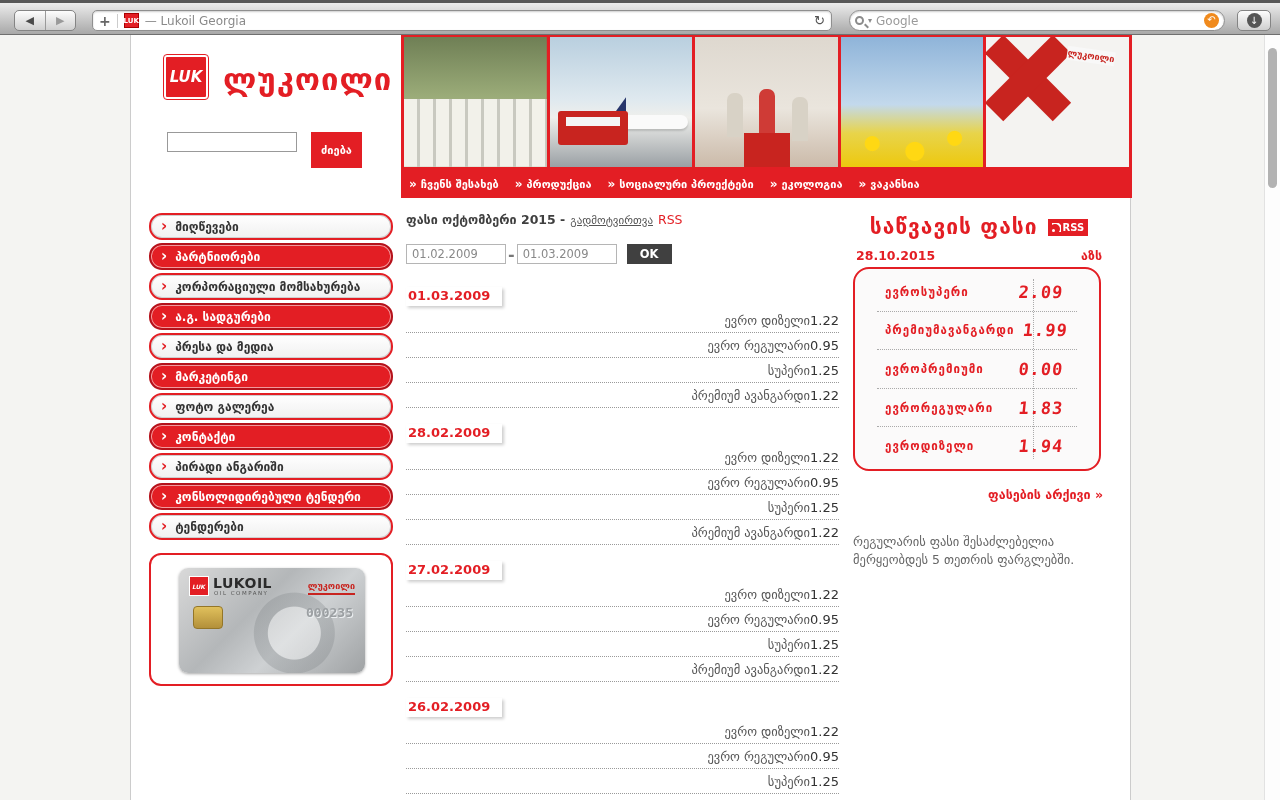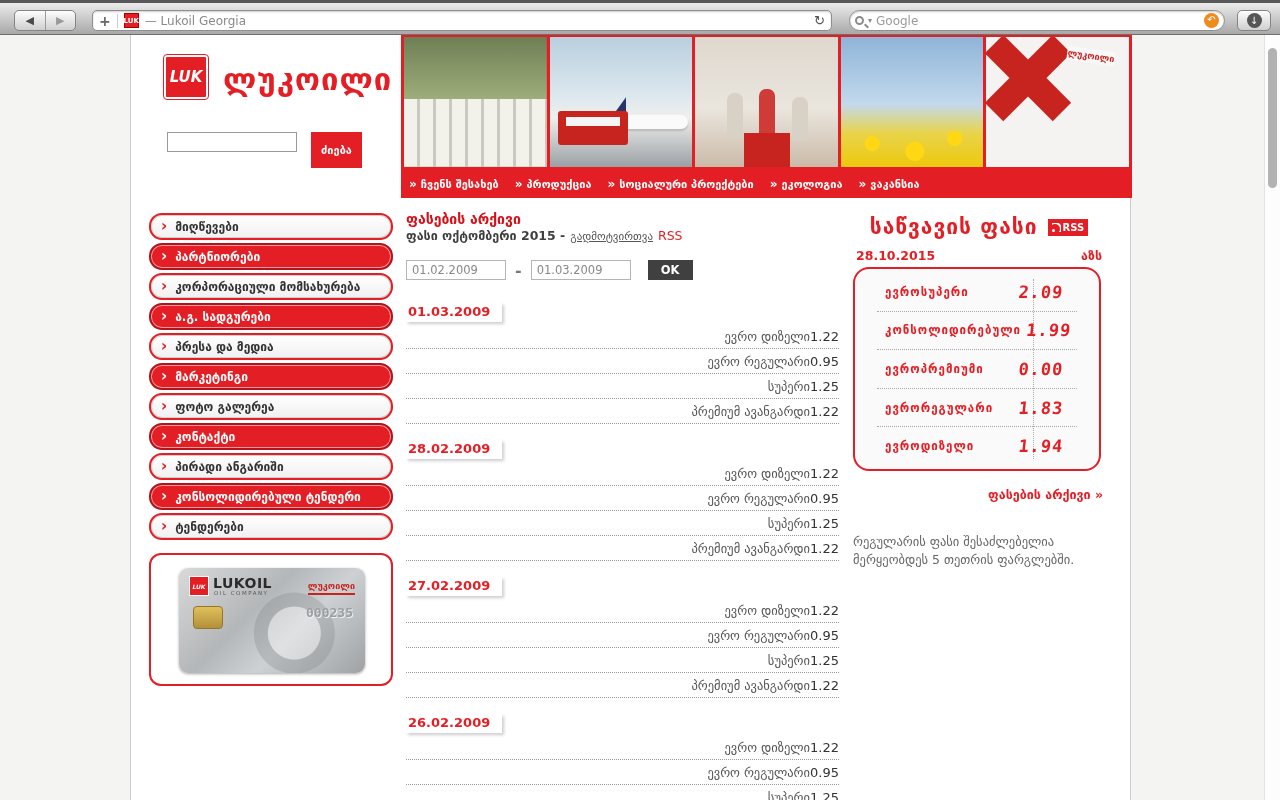--- a/index.html
+++ b/index.html
@@ -104,21 +104,21 @@
   .c-num{position:absolute;right:12px;top:37px;font-family:"DejaVu Sans Mono",monospace;font-size:13px;font-weight:bold;
     color:#9b9fa2;text-shadow:1px 1px 0 #eceff1}
 
   
   .main{position:absolute;left:275px;top:176px;width:433px}
   .m-title{color:#d70f18;font-size:14px;font-weight:bold}
   .m-subrow{margin-top:1px;font-size:12.5px;color:#3f3f3f;display:flex;align-items:flex-end;gap:5px}
   .m-sub{font-weight:bold}
   .m-dl{color:#555;font-size:11px;text-decoration:underline;cursor:default}
   .m-rss{color:#e31e24;font-size:12.5px}
-  .dform{margin-top:17px;display:flex;align-items:center;gap:9px}
+  .dform{margin-top:17px;display:flex;align-items:center;gap:2px}
   .dinput{width:100px;height:20px;border:1px solid #b5b5b5;font-size:11.5px;color:#888;padding:0 5px;font-family:"DejaVu Sans",sans-serif}
   .ddash{color:#777;font-weight:bold}
   .okbtn{width:45px;height:20px;background:#404040;color:#fff;border:none;font-weight:bold;font-size:11.5px;
     font-family:"DejaVu Sans",sans-serif;margin-left:8px}
   .sections{margin-top:21px}
   .section{margin-bottom:14px}
   .dtab{display:inline-block;min-width:84px;background:#fff;color:#e31e24;font-weight:bold;font-size:13px;
     padding:1px 12px 3px 2px;box-shadow:2px 2px 3px rgba(0,0,0,.2)}
   .rows{margin-top:2px}
   .prow{display:flex;justify-content:flex-end;align-items:flex-end;height:25px;border-bottom:1px dotted #9a9a9a;padding-bottom:4px}
@@ -278,21 +278,20 @@
         <div class="c-logo">LUK</div>
         <div class="c-brand">LUKOIL</div>
         <div class="c-sub">OIL COMPANY</div>
         <div class="c-geo">ლუკოილი</div>
         <div class="c-chip"></div>
         <div class="c-num">000235</div>
       </div>
     </div>
 
     <div class="main">
-      <div class="m-title">ფასების არქივი</div>
       <div class="m-subrow">
         <span class="m-sub">ფასი ოქტომბერი 2015 -</span>
         <span class="m-dl">გადმოტვირთვა</span>
         <span class="m-rss">RSS</span>
       </div>
       <div class="dform">
         <input class="dinput" value="01.02.2009" style="">
         <span class="ddash">-</span>
         <input class="dinput" value="01.03.2009" style="">
         <button class="okbtn">OK</button>
@@ -382,21 +381,21 @@
         <span>აზს</span>
       </div>
       <div class="panel">
         <div class="pdiv"></div>
         <div id="panel-rows" style="display:flex;flex-direction:column;flex:1">
             <div class="fuel-row">
               <span class="fuel-label">ევროსუპერი</span>
               <span class="fuel-price">2.09</span>
             </div>
             <div class="fuel-row">
-              <span class="fuel-label">კონსოლიდირებული</span>
+              <span class="fuel-label">პრემიუმავანგარდი</span>
               <span class="fuel-price">1.99</span>
             </div>
             <div class="fuel-row">
               <span class="fuel-label">ევროპრემიუმი</span>
               <span class="fuel-price">0.00</span>
             </div>
             <div class="fuel-row">
               <span class="fuel-label">ევრორეგულარი</span>
               <span class="fuel-price">1.83</span>
             </div>

